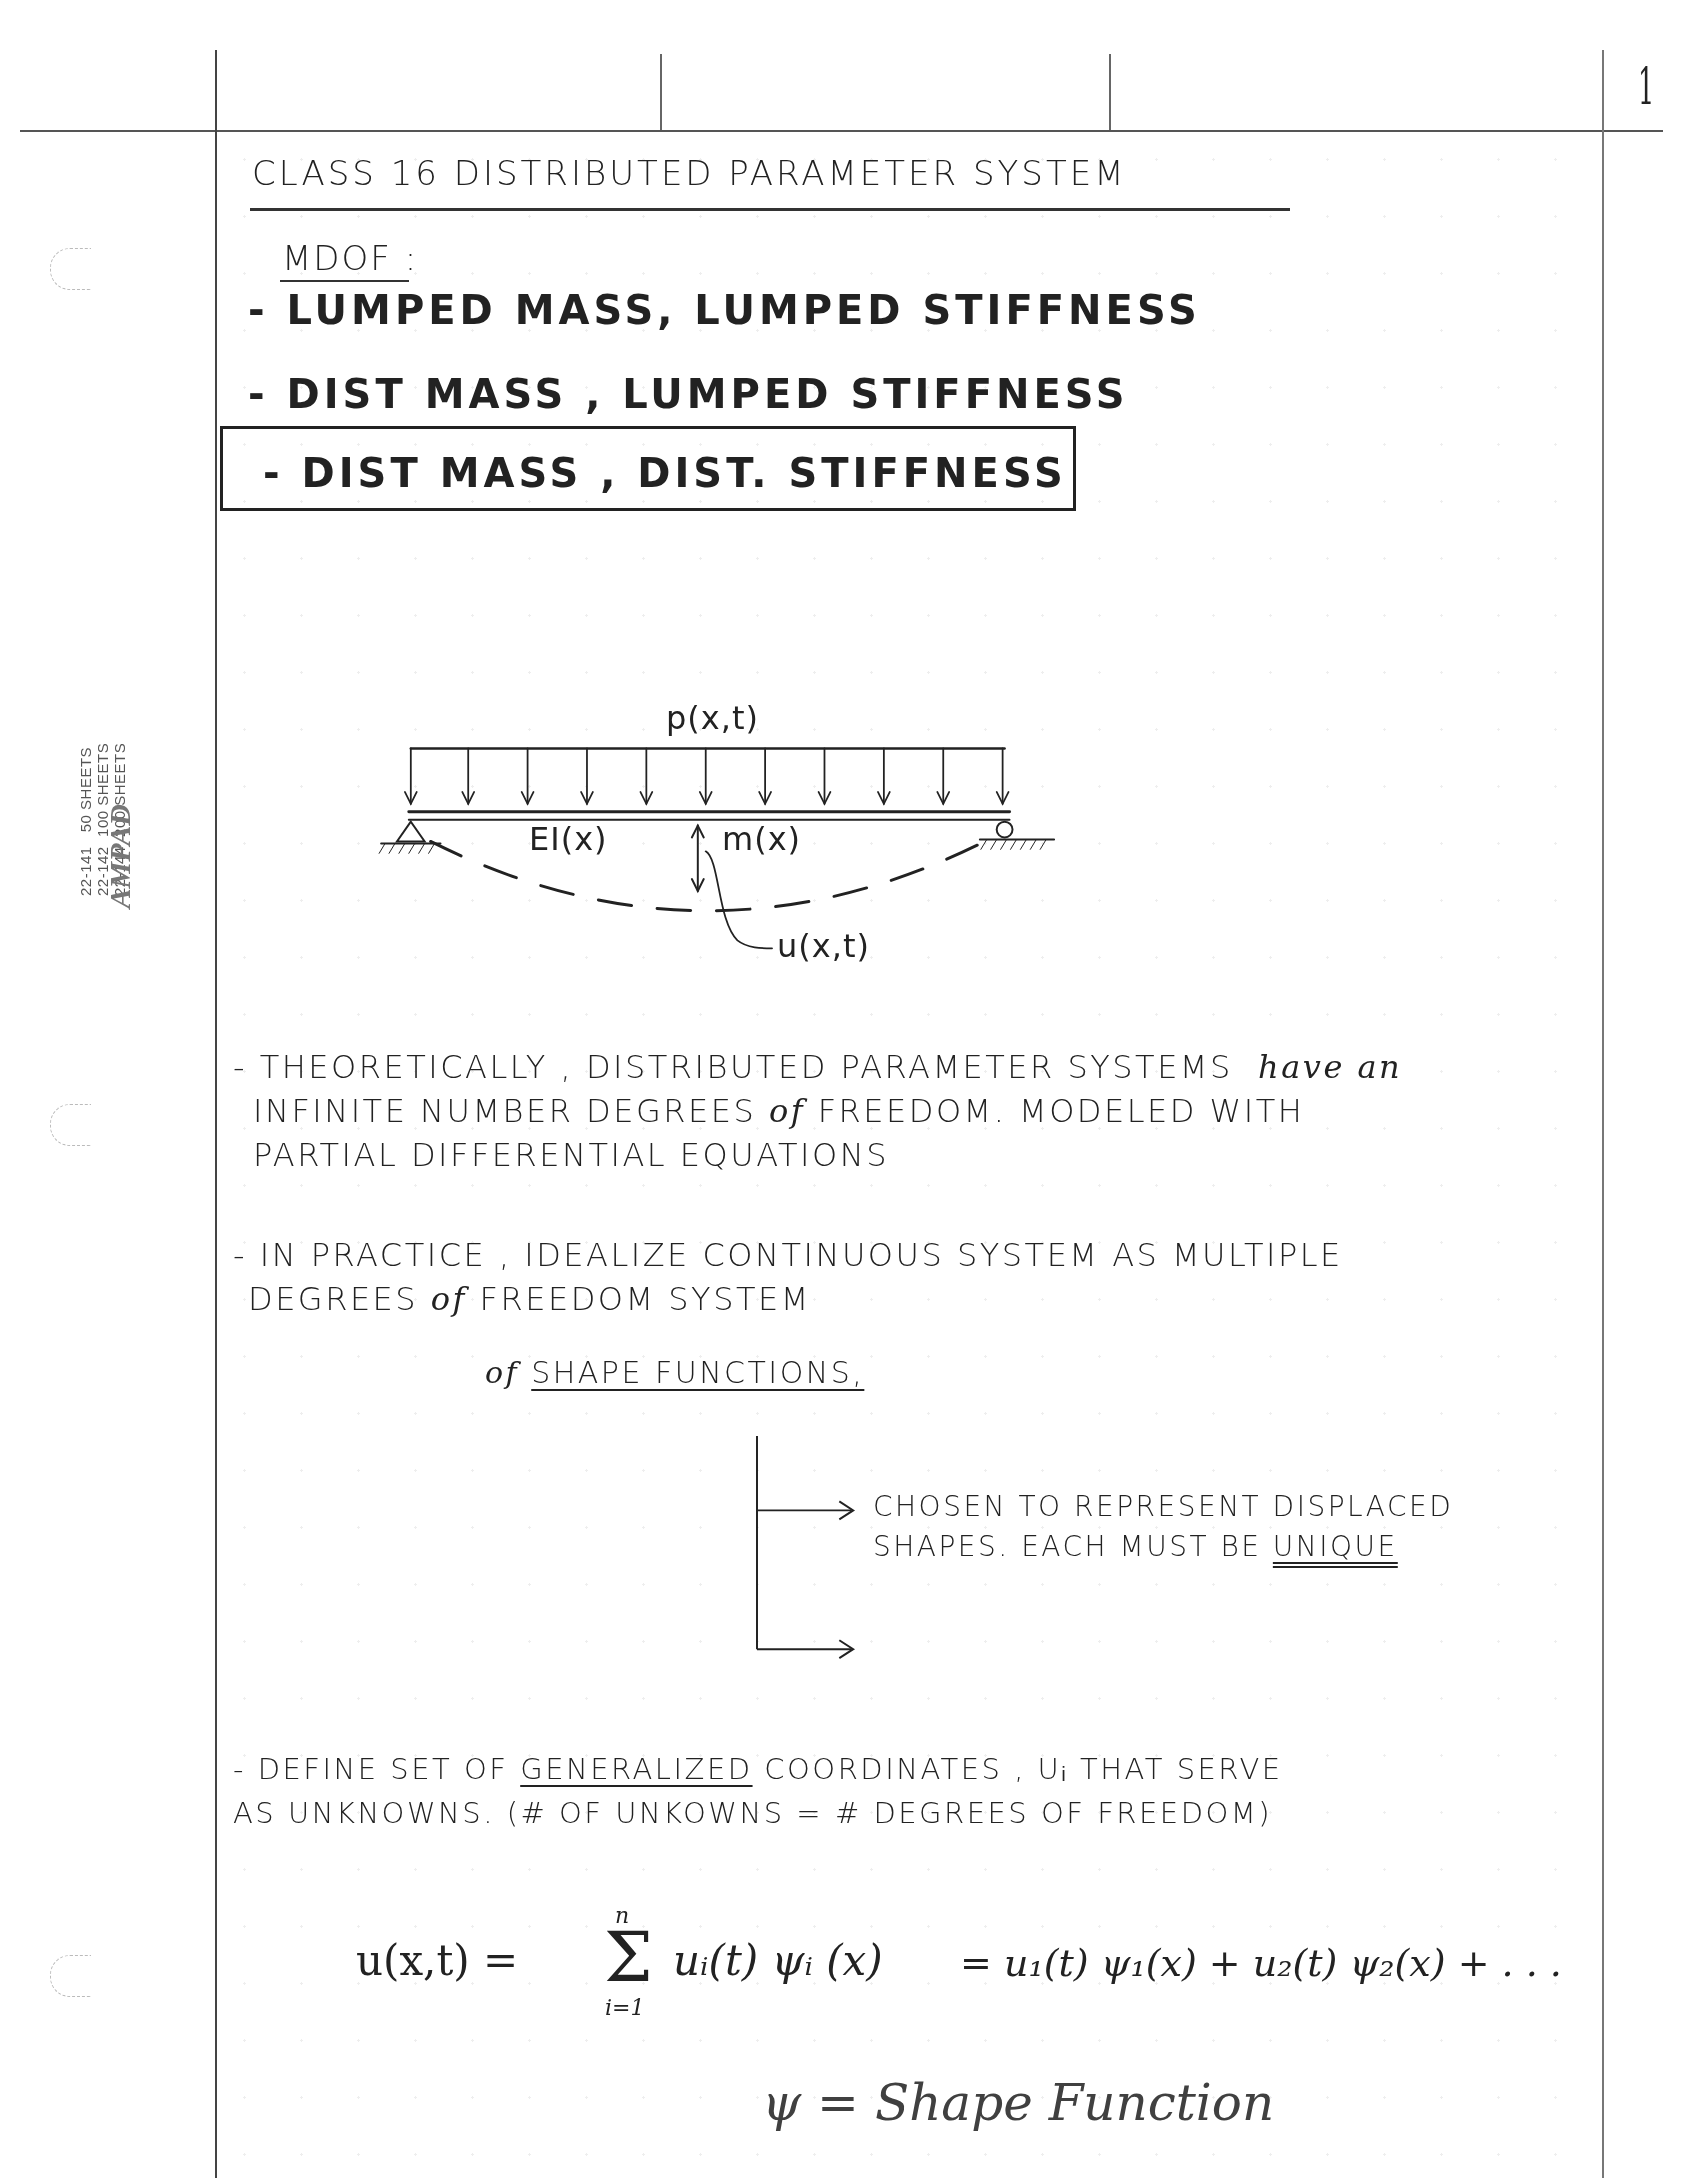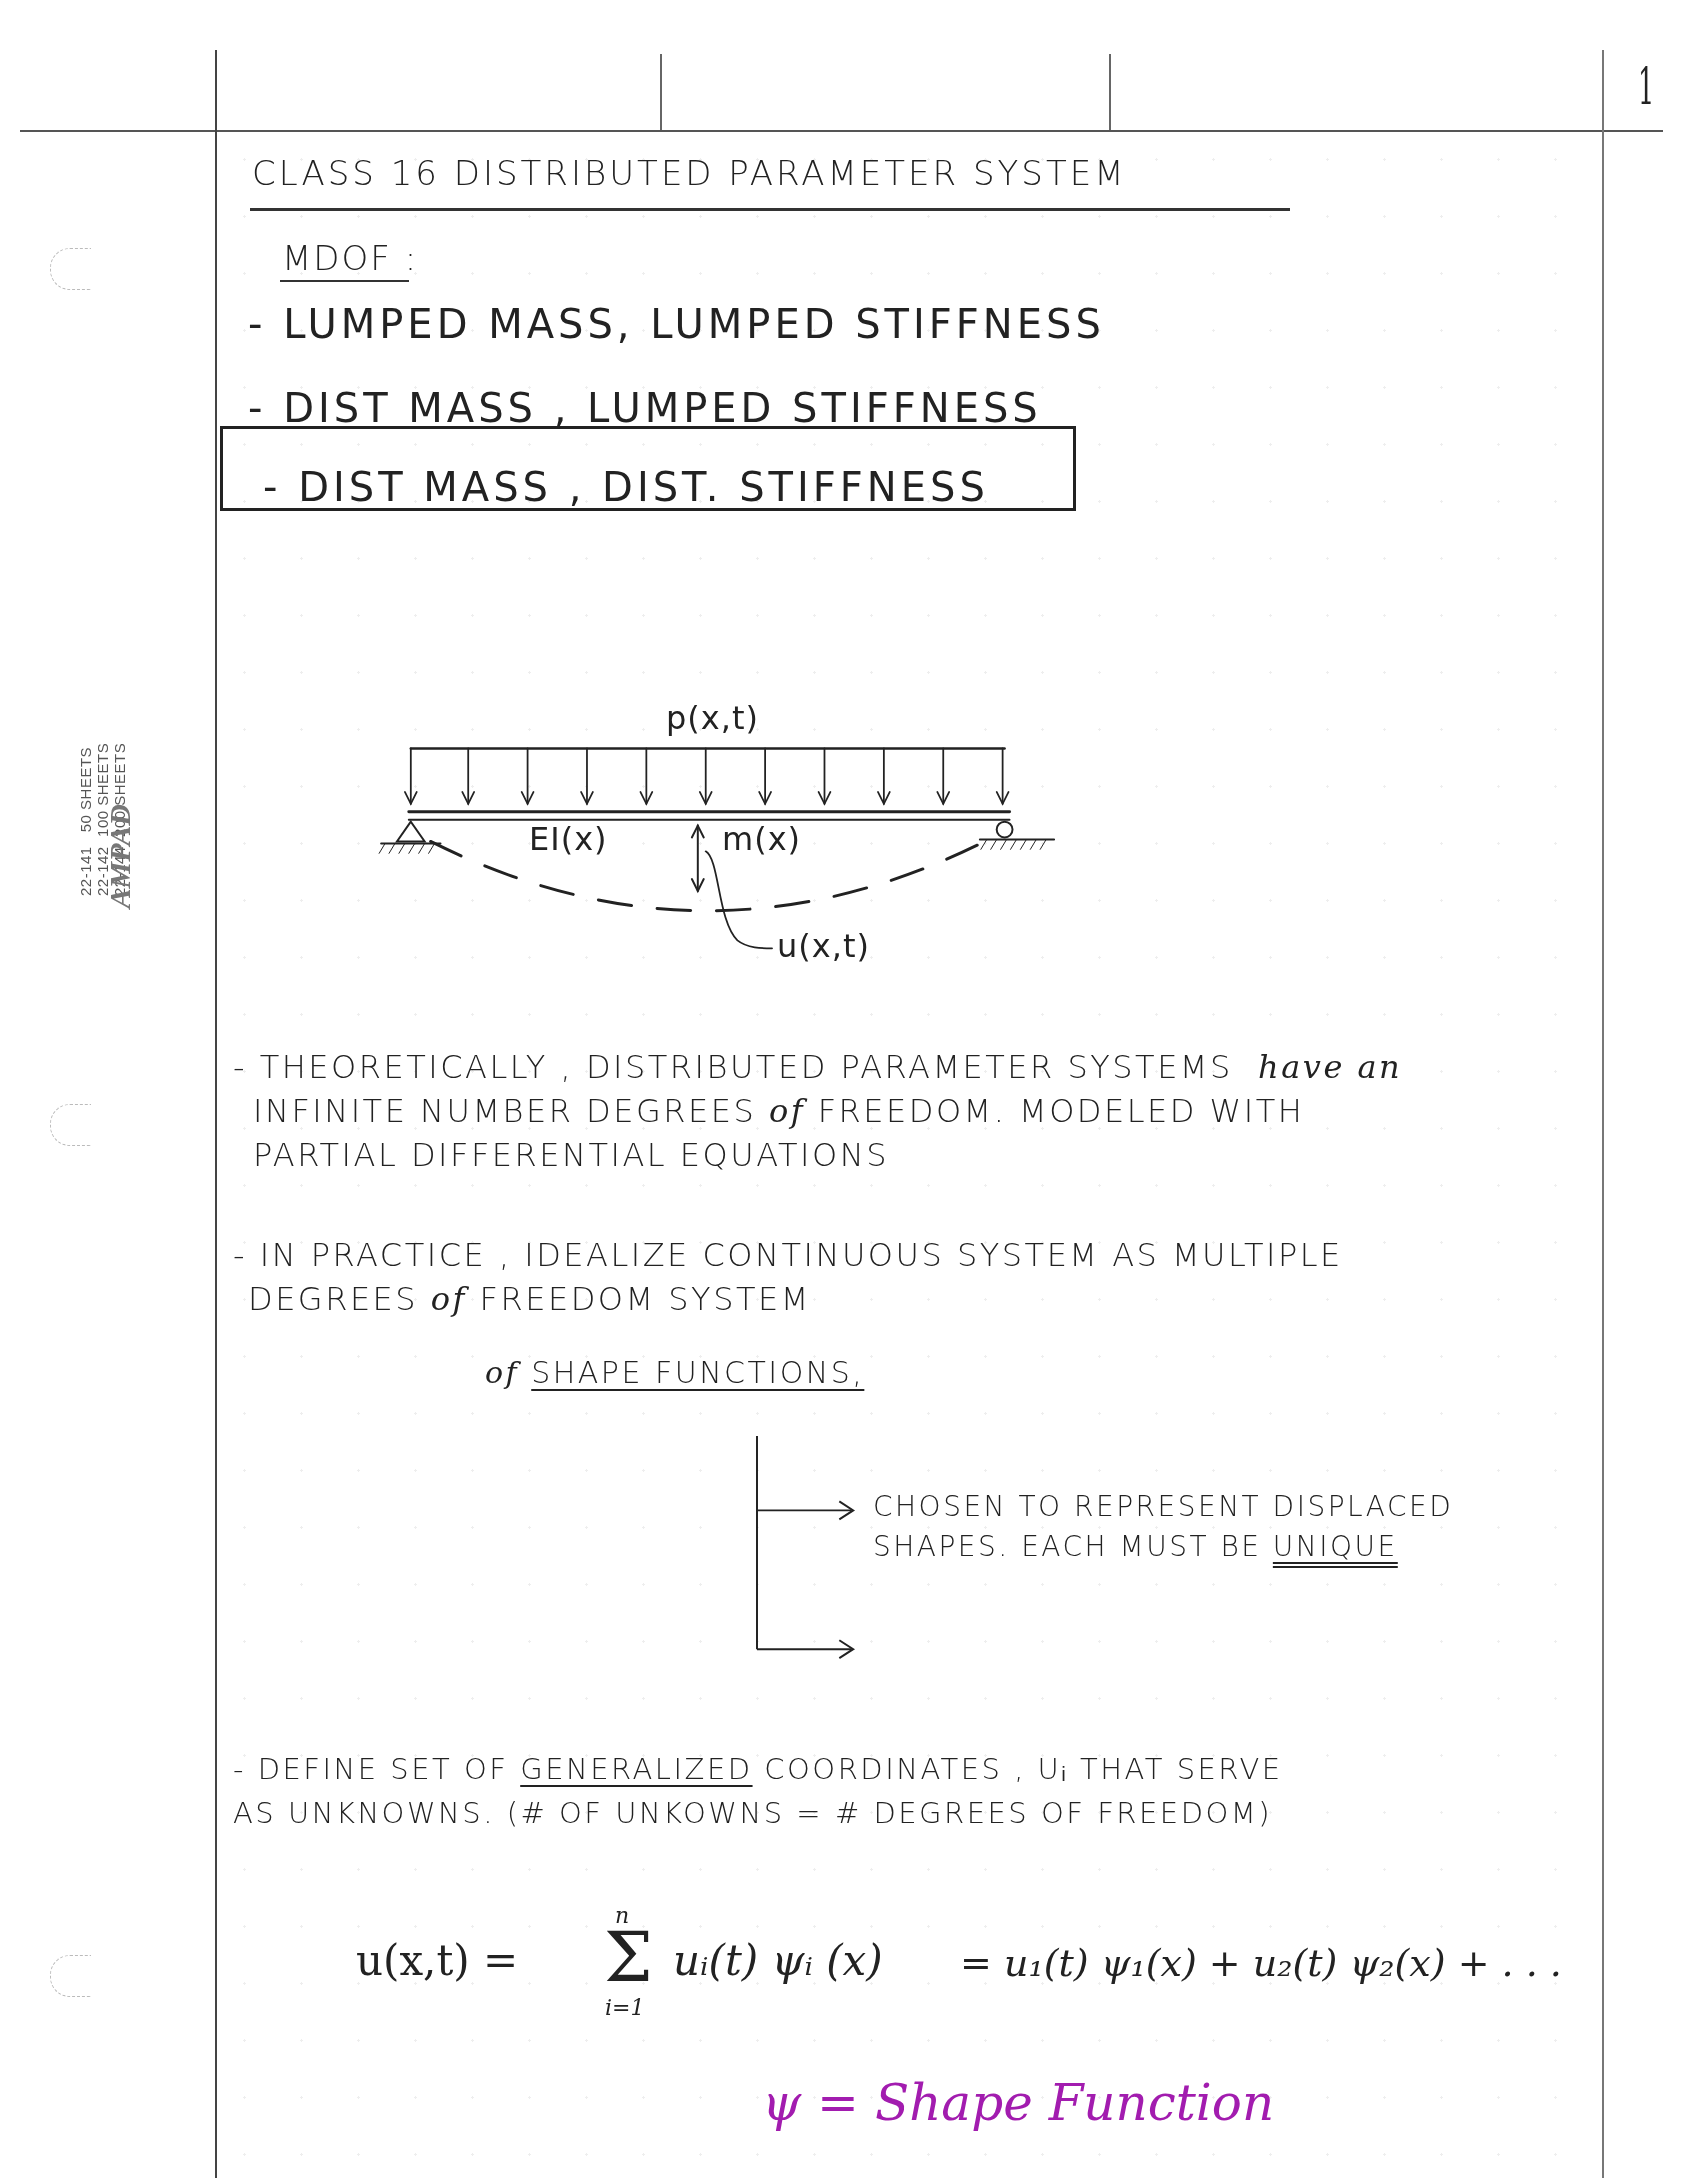--- a/index.html
+++ b/index.html
@@ -42,21 +42,21 @@
     .hw { position: absolute; font-family: "DejaVu Sans", sans-serif; color: #222;
           text-transform: uppercase; white-space: nowrap; letter-spacing: 2px; }
     .hw.lc { text-transform: none; }
 
     .title { left: 252px; top: 153px; font-size: 34px; letter-spacing: 3px; font-weight: 300; }
     .title-underline { position: absolute; left: 250px; top: 208px; width: 1040px; height: 3px; background: #333; }
 
     .mdof { left: 282px; top: 238px; font-size: 34px; font-weight: 300; }
     .mdof-underline { position: absolute; left: 280px; top: 280px; width: 129px; height: 2px; background: #333; }
 
-    .item { font-size: 40px; font-weight: 400; letter-spacing: 4px; margin-top: 14px; }
+    .item { font-size: 40px; font-weight: 700; letter-spacing: 4px; }
     .item1 { left: 248px; top: 287px; }
     .item2 { left: 248px; top: 371px; }
     .item3 { left: 263px; top: 450px; }
     .boxed { position: absolute; left: 220px; top: 426px; width: 856px; height: 85px;
              border: 3px solid #222; box-sizing: border-box; }
 
     .diagram { position: absolute; left: 371px; top: 693px; width: 713px; height: 287px; }
 
     .para { font-size: 32px; font-weight: 300; letter-spacing: 2.5px; line-height: 44px; }
     .para1 { left: 233px; top: 1045px; }
@@ -72,21 +72,21 @@
     .dbl-underline { text-decoration: underline double; text-underline-offset: 6px; }
     .italic-word { text-transform: none; font-style: italic; font-family: "DejaVu Serif", serif; }
 
     .equation { position: absolute; left: 356px; top: 1911px; width: 1287px; height: 109px;
                 font-family: "DejaVu Serif", serif; font-size: 42px; color: #222; }
     .eq-part { position: absolute; white-space: nowrap; }
     .sigma { position: absolute; font-size: 69px; line-height: 69px; }
     .sigma-top, .sigma-bot { position: absolute; font-size: 22px; font-family: "DejaVu Serif", serif; font-style: italic; }
 
     .definition { position: absolute; left: 762px; top: 2074px; font-family: "DejaVu Serif", serif;
-                  font-style: italic; font-size: 50px; color: #a21caf; white-space: nowrap; }
+                  font-style: italic; font-size: 50px; color: #404040; white-space: nowrap; }
   </style>
 </head>
 <body>
 
 <div class="page">
   <div class="grid"></div>
 
   <div class="hline-top"></div>
   <div class="vline left"></div>
   <div class="vline h1"></div>

